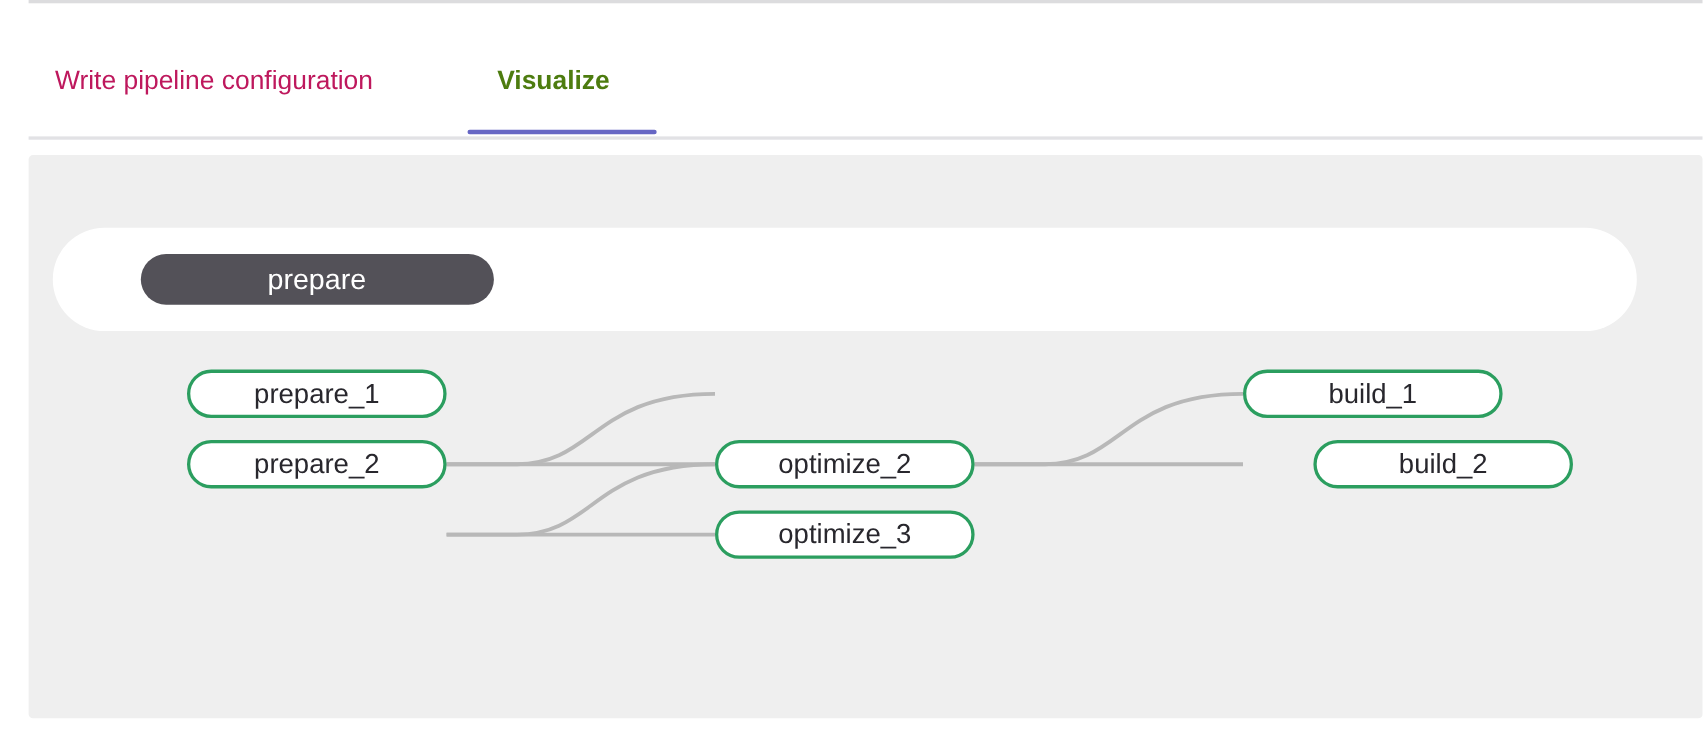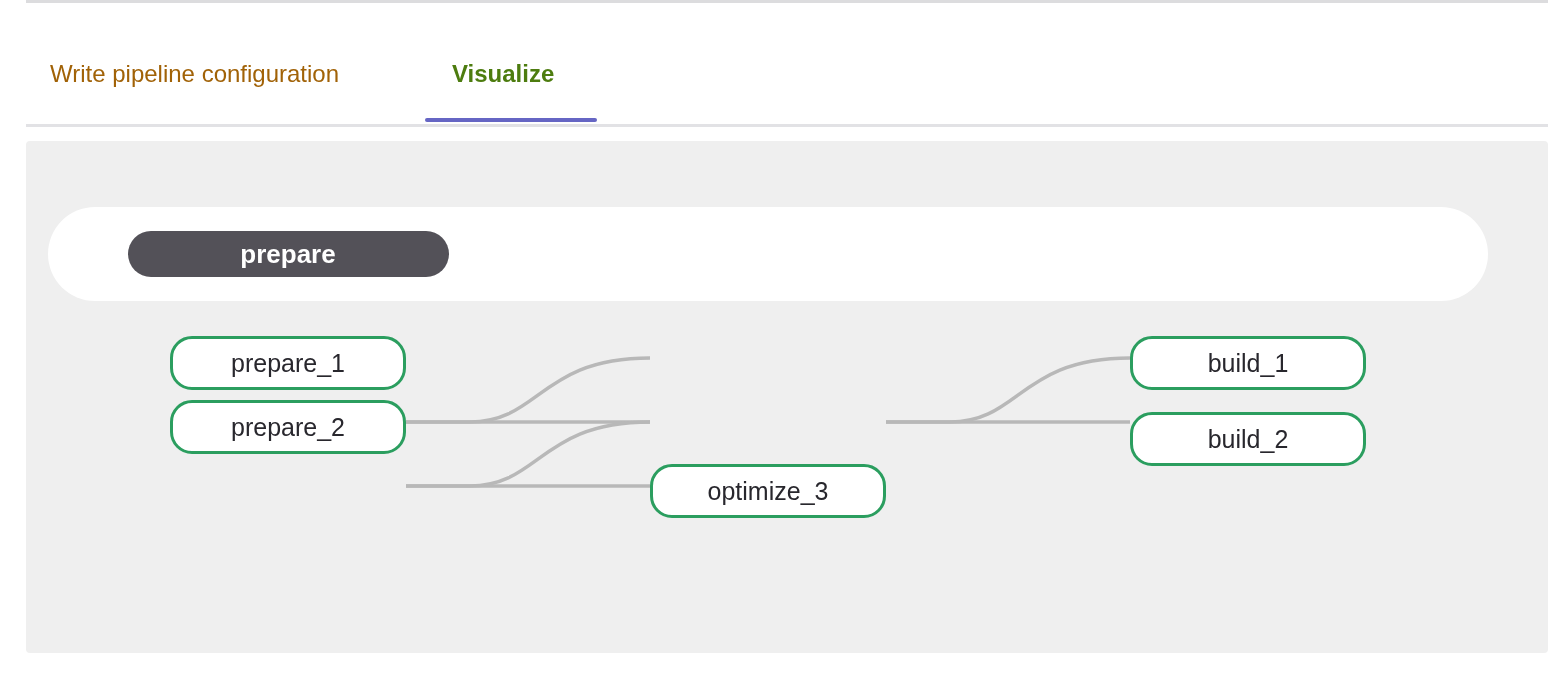--- a/index.html
+++ b/index.html
@@ -27,21 +27,21 @@
     background: none;
     border: none;
     font-family: "Liberation Sans", sans-serif;
     font-size: 24px;
     line-height: 32px;
     cursor: pointer;
     white-space: nowrap;
   }
   .tab-inactive {
     left: 50px;
-    color: #a16207;
+    color: #be185d;
     font-weight: 400;
   }
   .tab-active {
     left: 452px;
     color: #4d7c0f;
     font-weight: 700;
   }
   .tab-underline {
     position: absolute;
     left: 425px;
@@ -78,26 +78,25 @@
     position: absolute;
     width: 321px; height: 46px;
     background: #535158;
     border-radius: 23px;
     color: #ffffff;
     font-size: 26px;
     display: flex;
     align-items: center;
     justify-content: center;
     white-space: nowrap;
-    font-weight: bold;
   }
 
   .job-pill {
     position: absolute;
-    width: 236px; height: 54px;
+    width: 236px; height: 44px;
     background: #ffffff;
     border: 3px solid #2b9e5f;
     border-radius: 22px;
     color: #28272d;
     font-size: 25px;
     display: flex;
     align-items: center;
     justify-content: center;
     white-space: nowrap;
     cursor: pointer;
@@ -135,18 +134,19 @@
         <path d="M380,281 H624"></path>
         <path d="M380,345 H444 C514,345 514,281 624,281"></path>
         <path d="M380,345 H624"></path>
         <path d="M860,281 H924 C994,281 994,217 1104,217"></path>
         <path d="M860,281 H1104"></path>
       </svg>
 
   <div class="stage-pill" style="left: 101.5px; top: 90px;">prepare</div>
       <div class="job-pill" style="left: 144px; top: 195px;">prepare_1</div>
       <div class="job-pill" style="left: 144px; top: 259px;">prepare_2</div>
+      <div class="job-pill" style="left: 624px; top: 259px;">optimize_2</div>
       <div class="job-pill" style="left: 624px; top: 323px;">optimize_3</div>
       <div class="job-pill" style="left: 1104px; top: 195px;">build_1</div>
-      <div class="job-pill" style="left: 1104px; top: 259px; margin-top: 12px;">build_2</div>
+      <div class="job-pill" style="left: 1168px; top: 259px;">build_2</div>
     </section>
 
 </div>
 
 </body></html>

